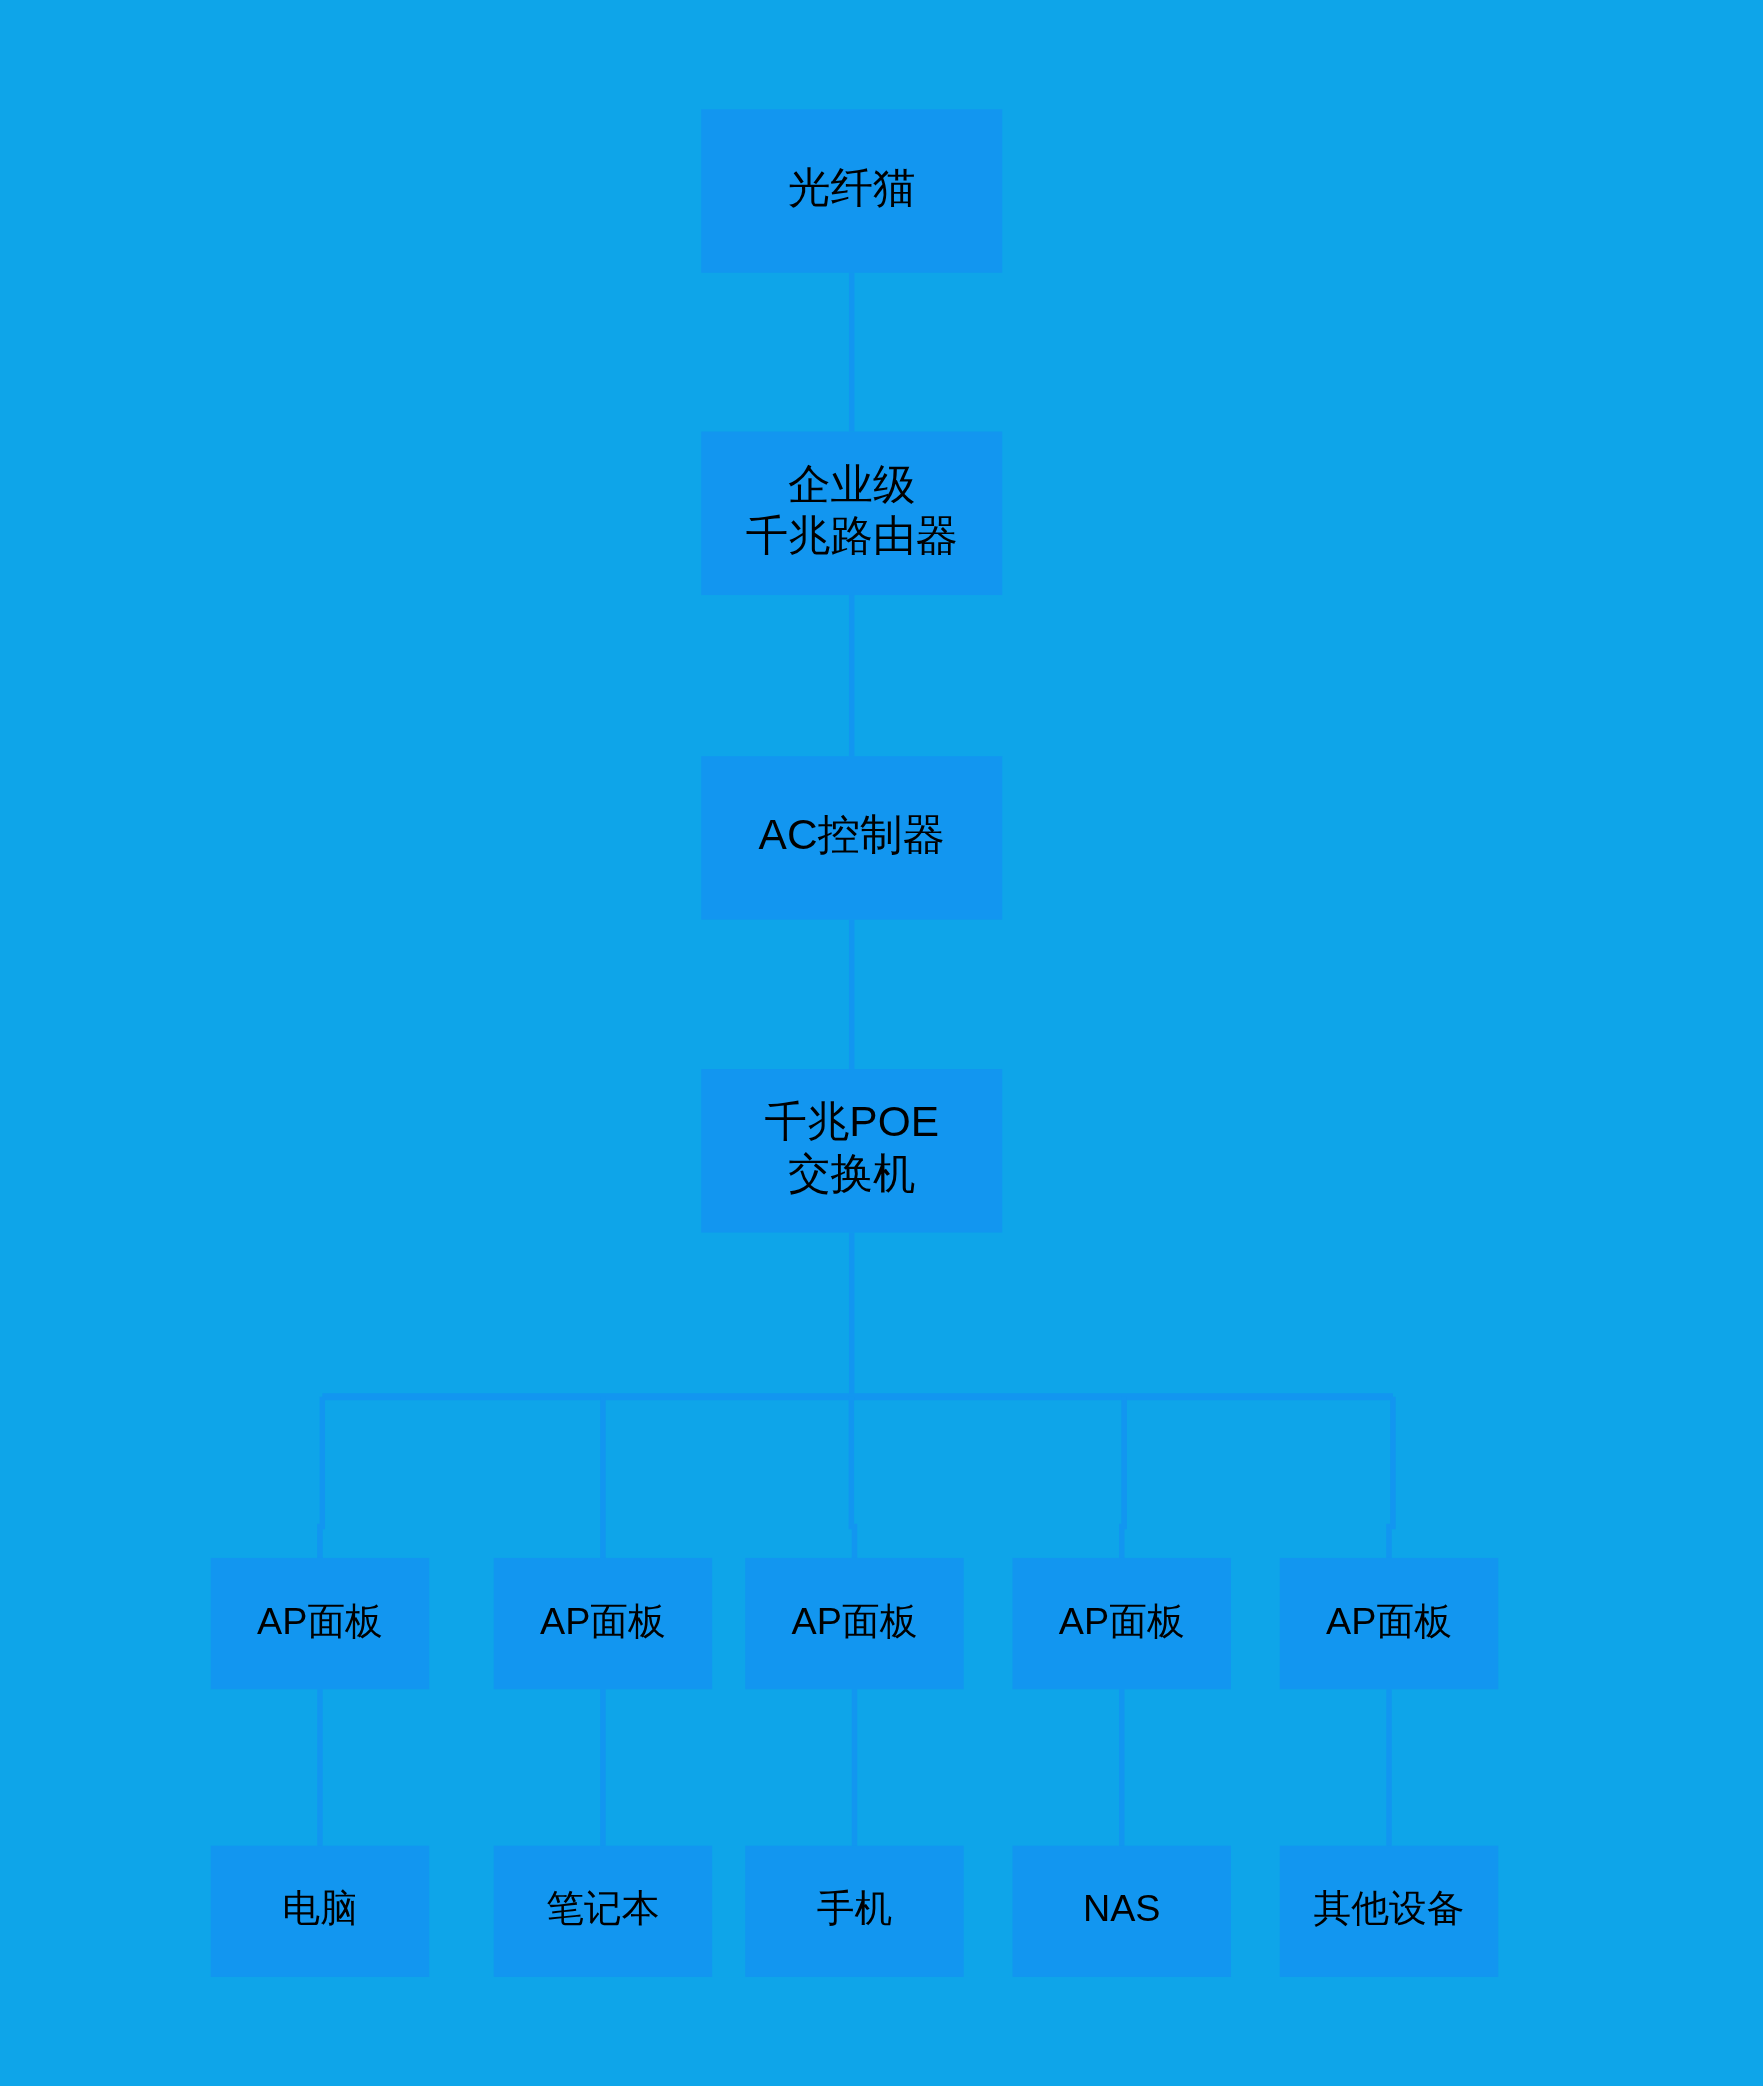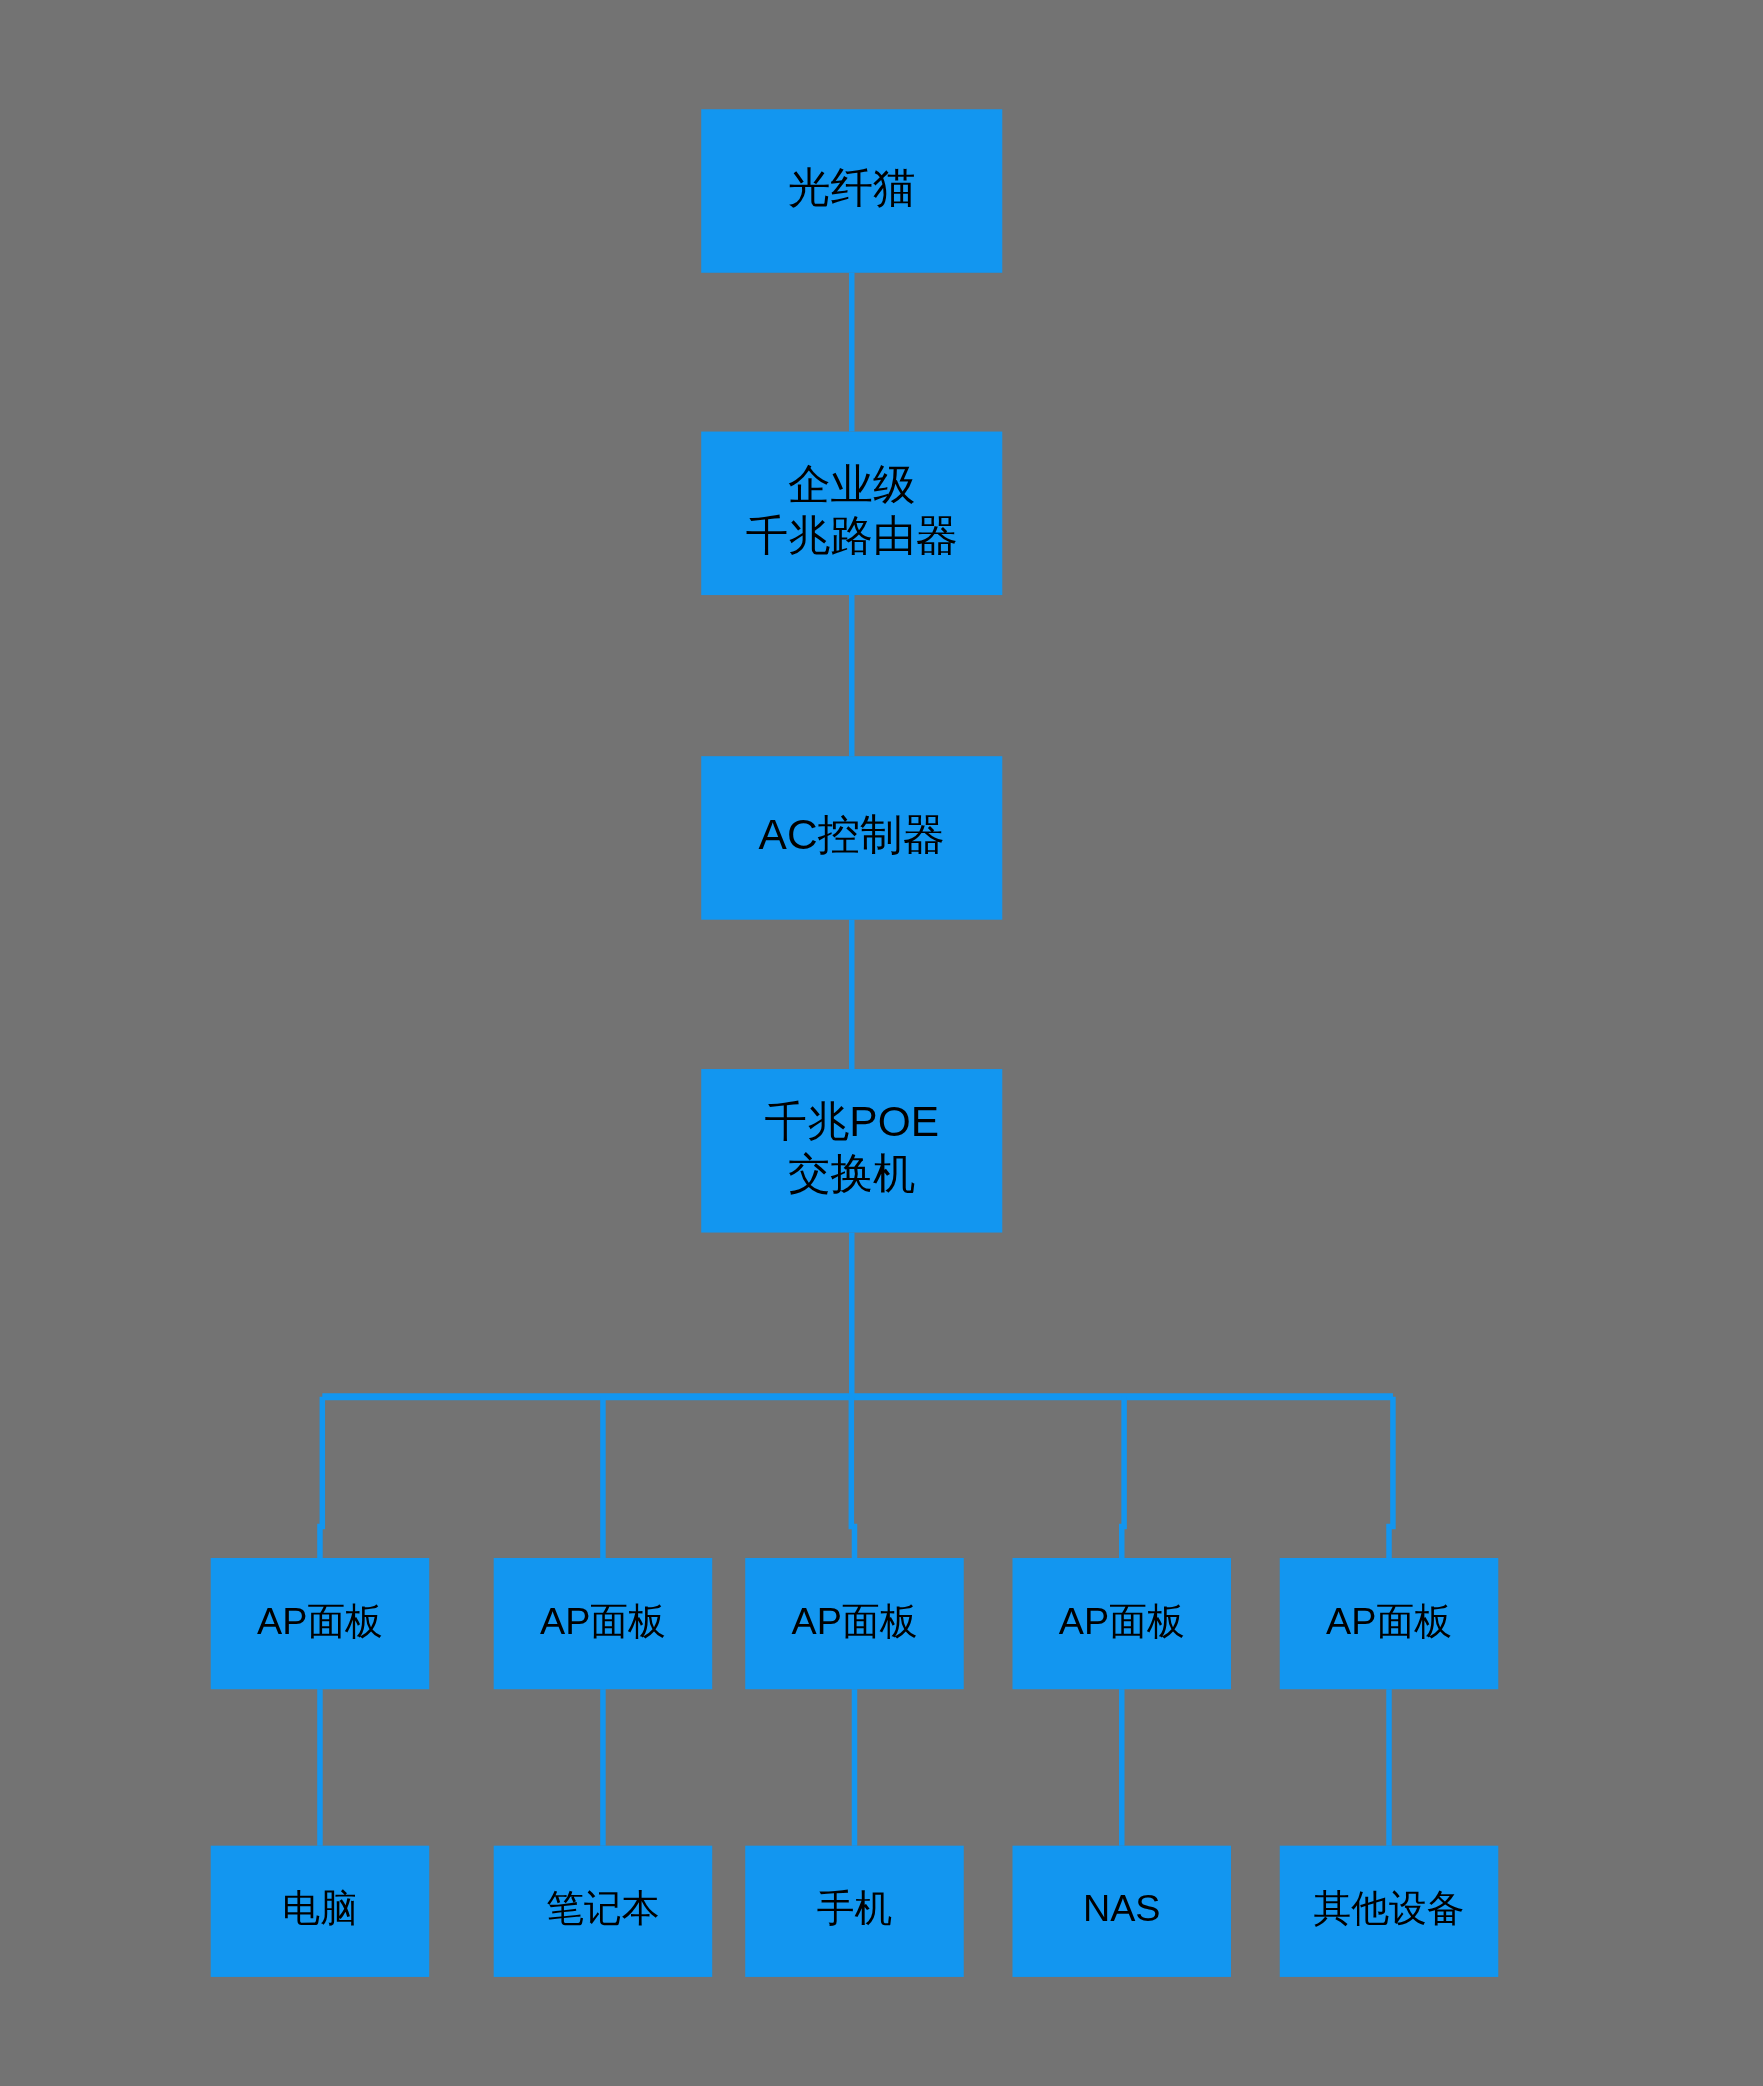--- a/index.html
+++ b/index.html
@@ -10,21 +10,21 @@
   body {
     width: 1764px;
     height: 2087px;
     font-family: "Liberation Sans", "DejaVu Sans", sans-serif;
     overflow: hidden;
   }
   #diagram-root {
     position: relative;
     width: 1764px;
     height: 2087px;
-    background: #737373;
+    background: #0ea5e9;
   }
   #topology-svg {
     position: absolute;
     top: 0;
     left: 0;
     width: 1764px;
     height: 2087px;
     display: block;
   }
   .node-rect {

